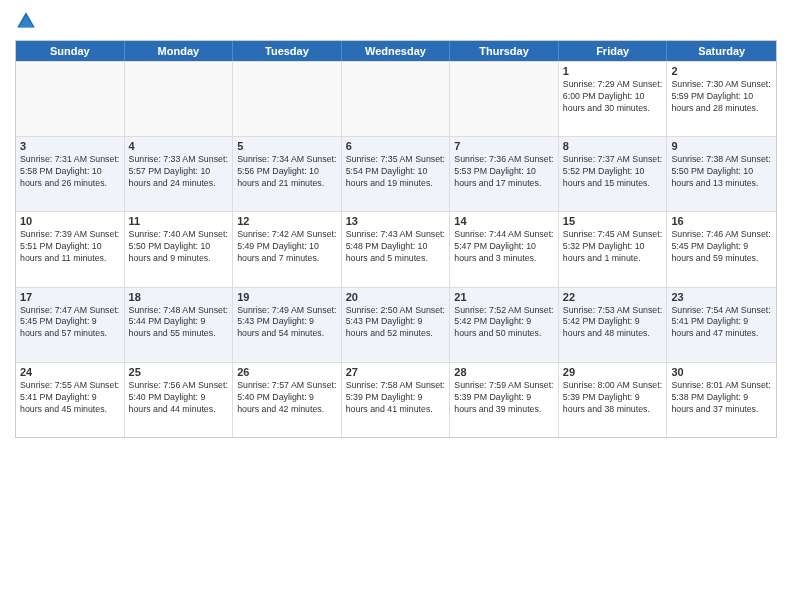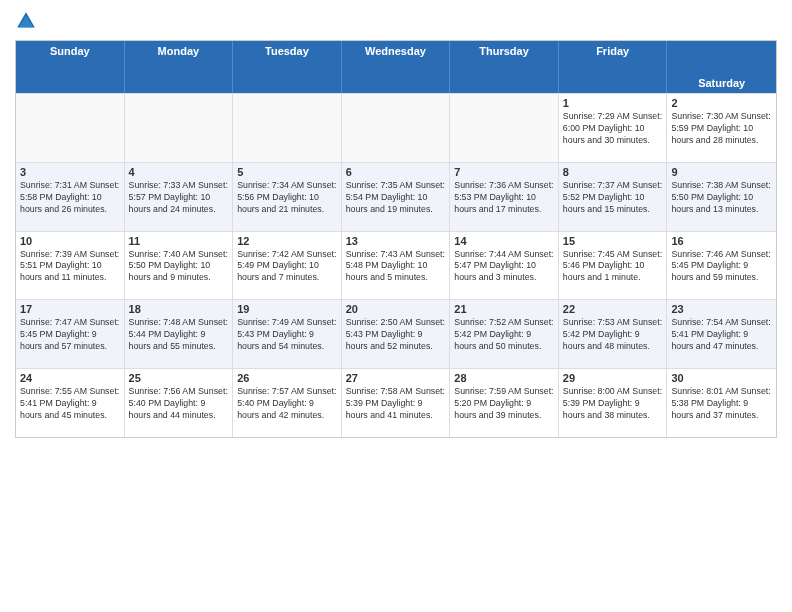--- a/index.html
+++ b/index.html
@@ -63,21 +63,21 @@
       background: #2a6db5;
     }
     .cal-header-cell {
       color: #fff;
       text-align: center;
       font-size: 11px;
       font-weight: bold;
       padding: 4px 2px;
       border-right: 1px solid #4a8dd5;
     }
-    .cal-header-cell:last-child { border-right: none; margin-top: 32px; }
+    .cal-header-cell:last-child { border-right: none; }
     .cal-body {
       flex: 1;
       display: flex;
       flex-direction: column;
     }
     .cal-row {
       display: grid;
       grid-template-columns: repeat(7, 1fr);
       flex: 1;
       border-top: 1px solid #ddd;
@@ -242,21 +242,21 @@
           <div class="cal-cell">
             <div class="day-number">14</div>
             <div class="cell-info">Sunrise: 7:44 AM
 Sunset: 5:47 PM
 Daylight: 10 hours
 and 3 minutes.</div>
           </div>
           <div class="cal-cell">
             <div class="day-number">15</div>
             <div class="cell-info">Sunrise: 7:45 AM
-Sunset: 5:46 PM
+Sunset: 5:32 PM
 Daylight: 10 hours
 and 1 minute.</div>
           </div>
           <div class="cal-cell">
             <div class="day-number">16</div>
             <div class="cell-info">Sunrise: 7:46 AM
 Sunset: 5:45 PM
 Daylight: 9 hours
 and 59 minutes.</div>
           </div>
@@ -337,21 +337,21 @@
           <div class="cal-cell">
             <div class="day-number">27</div>
             <div class="cell-info">Sunrise: 7:58 AM
 Sunset: 5:39 PM
 Daylight: 9 hours
 and 41 minutes.</div>
           </div>
           <div class="cal-cell">
             <div class="day-number">28</div>
             <div class="cell-info">Sunrise: 7:59 AM
-Sunset: 5:20 PM
+Sunset: 5:39 PM
 Daylight: 9 hours
 and 39 minutes.</div>
           </div>
           <div class="cal-cell">
             <div class="day-number">29</div>
             <div class="cell-info">Sunrise: 8:00 AM
 Sunset: 5:39 PM
 Daylight: 9 hours
 and 38 minutes.</div>
           </div>

